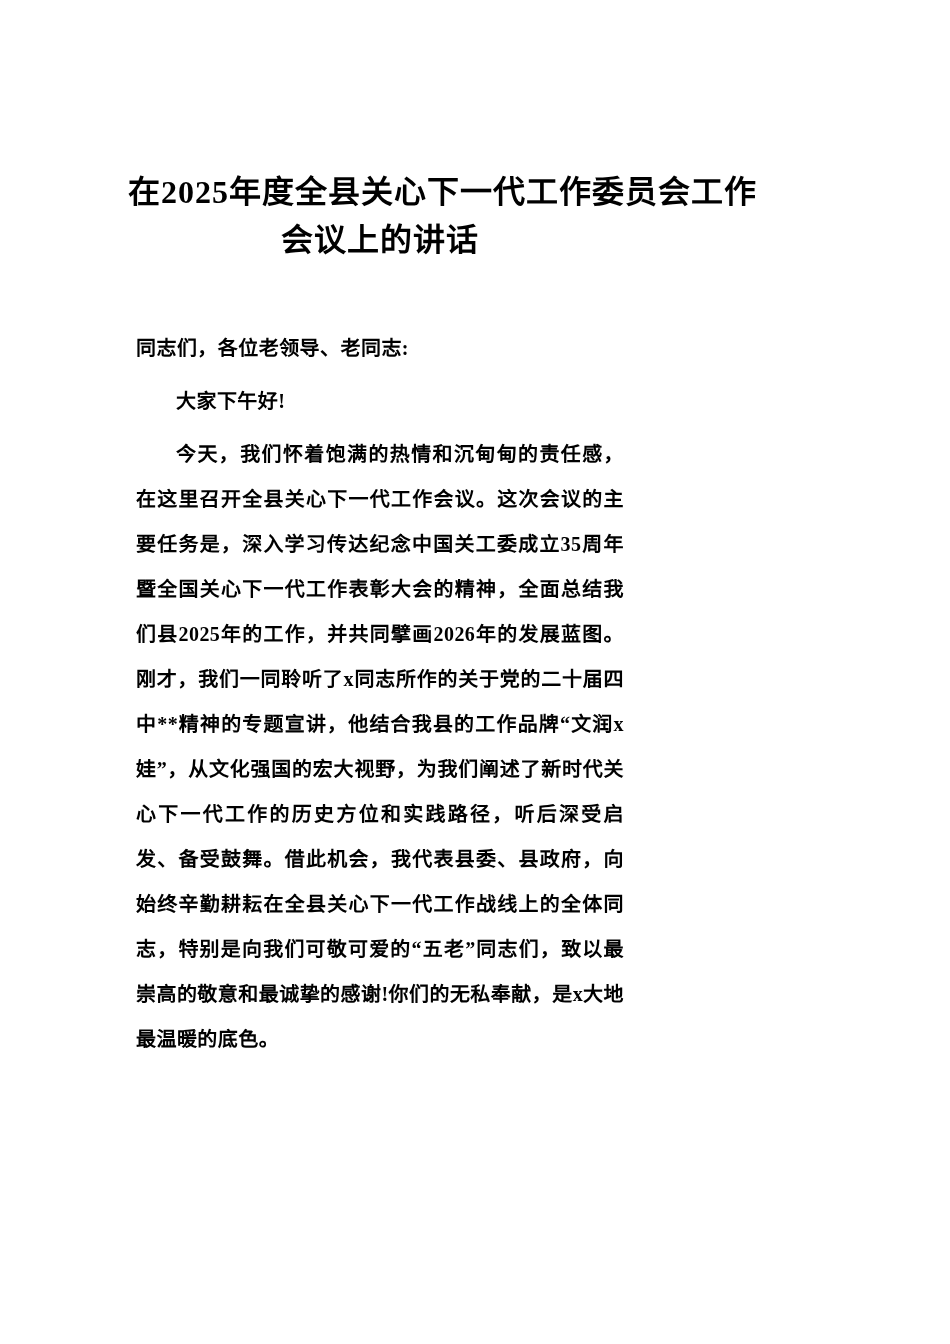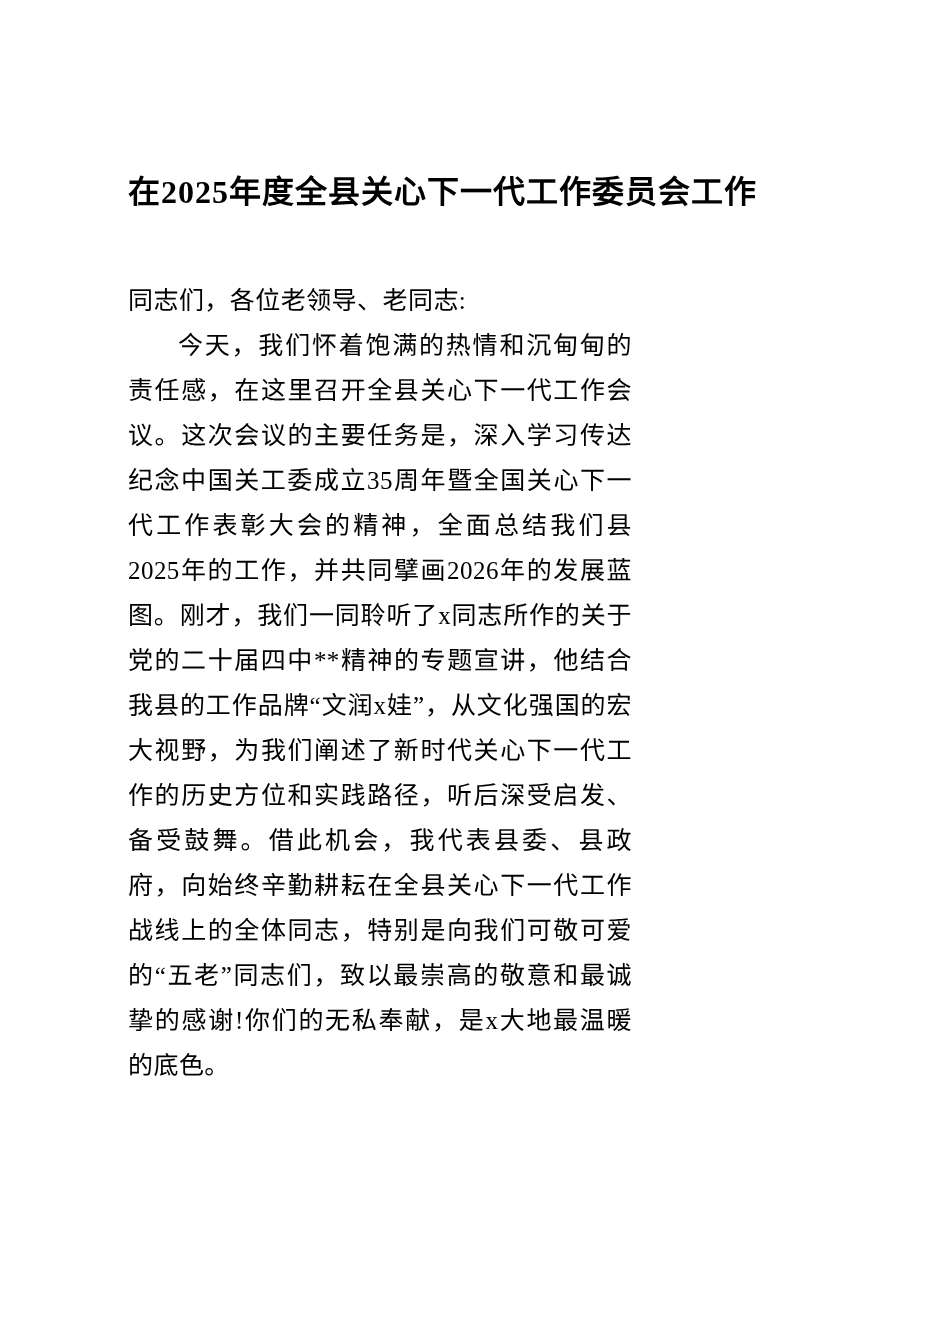--- a/index.html
+++ b/index.html
@@ -29,40 +29,43 @@
     letter-spacing: 1px;
   }
   .title-line {
     display: block;
     white-space: nowrap;
   }
   .doc-body {
     margin-top: 62px;
   }
   .para {
-    margin: 0;
-    font-size: 25px;
+    margin: 8px;
+    font-size: 20px;
     letter-spacing: 0.45px;
     line-height: 45px;
     text-align: justify;
     text-justify: inter-character;
     text-indent: 2em;
     word-break: normal;
+    font-weight: bold;
   }
   .para.no-indent {
     text-indent: 0;
   }
 </style>
 </head>
 <body>
 
 <div class="page">
 
   <h1 class="doc-title">
     <span class="title-line">在2025年度全县关心下一代工作委员会工作</span>
+    <span class="title-line">会议上的讲话</span>
   </h1>
 
   <div class="doc-body">
     <p class="para no-indent">同志们，各位老领导、老同志:</p>
+    <p class="para">大家下午好!</p>
     <p class="para">今天，我们怀着饱满的热情和沉甸甸的责任感，在这里召开全县关心下一代工作会议。这次会议的主要任务是，深入学习传达纪念中国关工委成立35周年暨全国关心下一代工作表彰大会的精神，全面总结我们县2025年的工作，并共同擘画2026年的发展蓝图。刚才，我们一同聆听了x同志所作的关于党的二十届四中**精神的专题宣讲，他结合我县的工作品牌“文润x娃”，从文化强国的宏大视野，为我们阐述了新时代关心下一代工作的历史方位和实践路径，听后深受启发、备受鼓舞。借此机会，我代表县委、县政府，向始终辛勤耕耘在全县关心下一代工作战线上的全体同志，特别是向我们可敬可爱的“五老”同志们，致以最崇高的敬意和最诚挚的感谢!你们的无私奉献，是x大地最温暖的底色。</p>
   </div>
 
 </div>
 
 </body></html>

